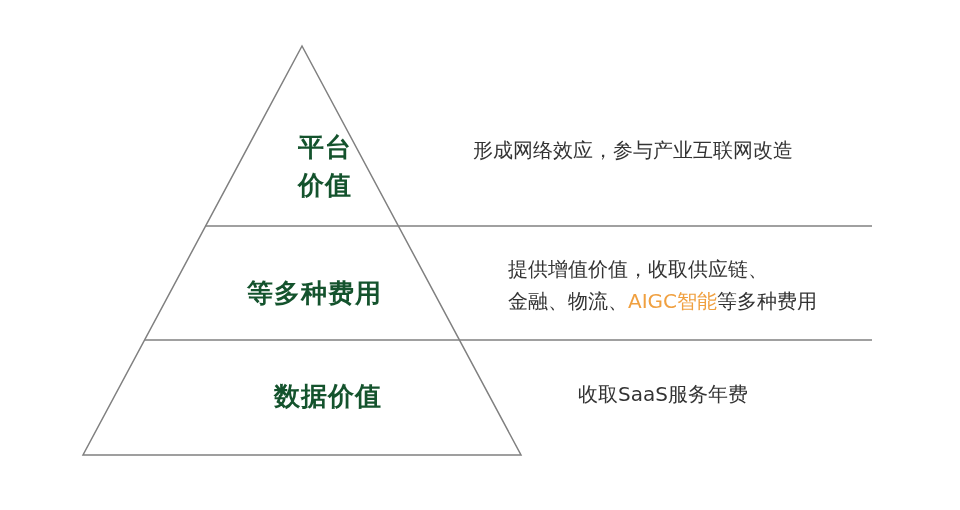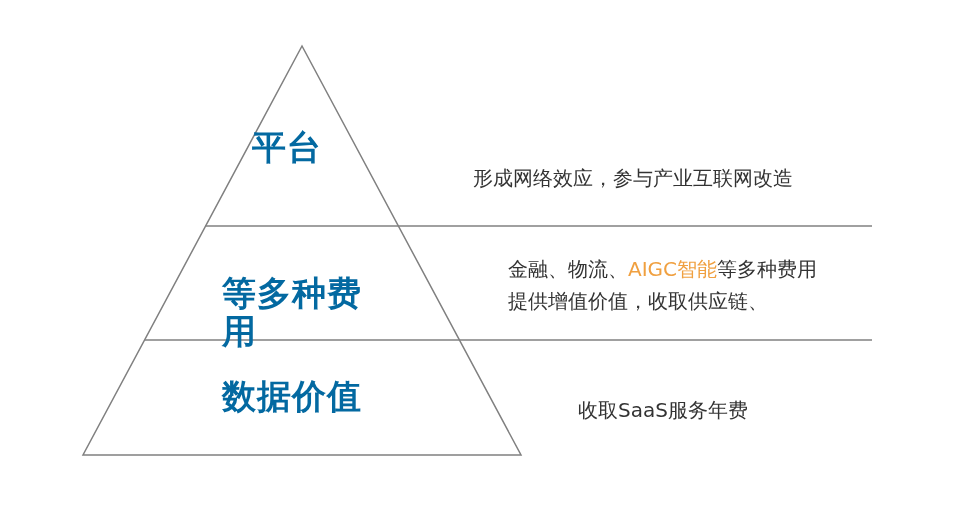--- a/index.html
+++ b/index.html
@@ -1,37 +1,38 @@
 <!DOCTYPE html>
 <html><head>
   <meta charset="utf-8">
   <style>
     html, body { margin: 0; padding: 0; background: #ffffff; }
     body { width: 960px; height: 510px; position: relative; overflow: hidden;
            font-family: "DejaVu Sans", "Liberation Sans", sans-serif; }
     svg.pyr { position: absolute; left: 0; top: 0; }
-    .lbl { position: absolute; font-weight: bold; color: #0369a1; font-size: 34px;
-           text-align: left; line-height: 38px; letter-spacing: 1px; }
+    .lbl { position: absolute; font-weight: bold; color: #14532d; font-size: 26px;
+           text-align: right; line-height: 38px; letter-spacing: 1px; }
     .desc { position: absolute; color: #333333; font-size: 20px; line-height: 32px; white-space: nowrap; }
     .hl { color: #f0a040; }
   </style>
 </head>
 <body>
 
 <svg class="pyr" width="960" height="510">
   <polygon points="302,46 83,455 521,455" fill="none" stroke="#808080" stroke-width="1.5"></polygon>
   <line x1="205" y1="226" x2="872" y2="226" stroke="#808080" stroke-width="1.5"></line>
   <line x1="145" y1="340" x2="872" y2="340" stroke="#808080" stroke-width="1.5"></line>
 </svg>
 
 <div class="lbl" style="left:252px; top:128px; width:100px;">
   <div>平台</div>
+  <div>价值</div>
 </div>
-<div class="desc" style="left:473px; top:134px;margin-top:28px;">形成网络效应，参与产业互联网改造</div>
+<div class="desc" style="left:473px; top:134px;">形成网络效应，参与产业互联网改造</div>
 
 <div class="lbl" style="left:222px; top:274px; width:160px;">等多种费用</div>
 <div class="desc" style="left:508px; top:253px;">
+  <div>提供增值价值，收取供应链、</div>
   <div><span>金融、物流、</span><span class="hl">AIGC智能</span><span>等多种费用</span></div>
-  <div>提供增值价值，收取供应链、</div>
 </div>
 
 <div class="lbl" style="left:222px; top:377px; width:160px;">数据价值</div>
-<div class="desc" style="left:578px; top:394px;">收取SaaS服务年费</div>
+<div class="desc" style="left:578px; top:378px;">收取SaaS服务年费</div>
 
 </body></html>

